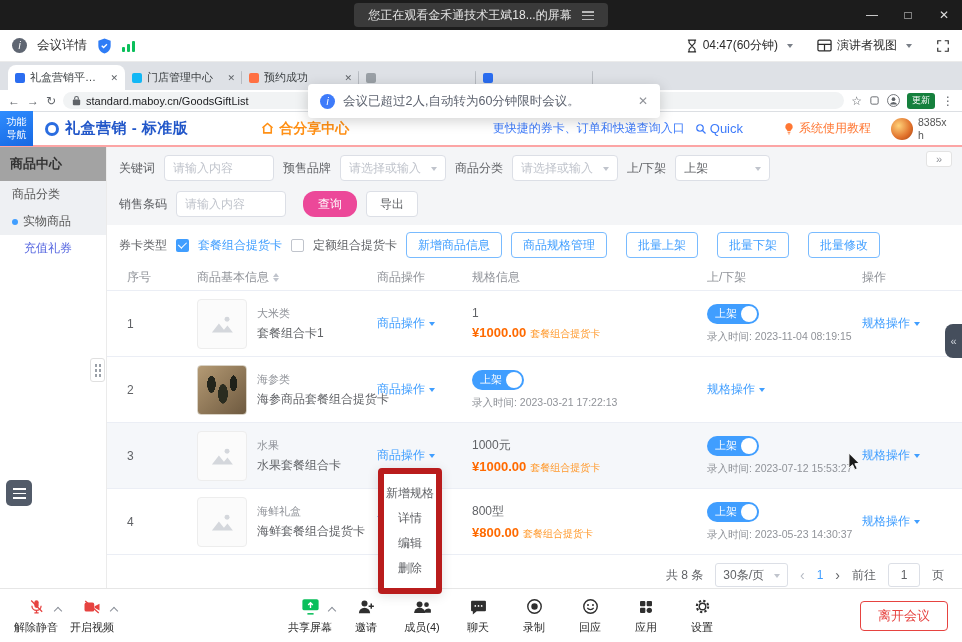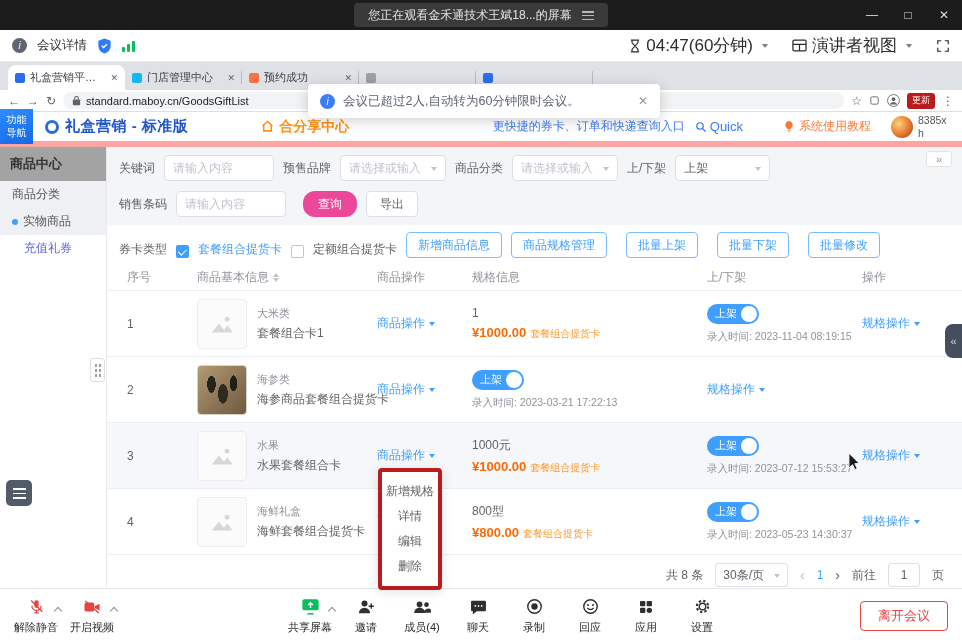--- a/index.html
+++ b/index.html
@@ -14,41 +14,41 @@
 .win-controls{position:absolute;right:0;top:0;height:30px;display:flex}
 .win-btn{width:36px;display:flex;align-items:center;justify-content:center;color:#ddd;font-size:12px}
 
 
 .meetbar{height:32px;flex:0 0 32px;background:#fff;border-bottom:1px solid #ebebeb;display:flex;align-items:center;padding:0 12px;gap:10px}
 .info-i{width:15px;height:15px;border-radius:50%;background:#5f6672;color:#fff;font-size:10px;font-style:italic;display:flex;align-items:center;justify-content:center}
 .meet-label{font-size:12.5px;color:#333}
 .sigbars{display:flex;align-items:flex-end;gap:2px;height:12px}
 .sigbars i{width:3px;background:#0abf5b;border-radius:1px;display:block}
 .meet-right{margin-left:auto;display:flex;align-items:center;gap:24px}
-.mr-group{display:flex;align-items:center;gap:5px;font-size:17px;color:#2b2b2b}
+.mr-group{display:flex;align-items:center;gap:5px;font-size:12px;color:#2b2b2b}
 .cd{display:inline-block;width:0;height:0;border:3.5px solid transparent;border-top:4px solid currentColor;margin-left:4px;transform:translateY(2px)}
 .cd.gray{color:#7a7f88}
 
 
 .tabstrip{height:28px;flex:0 0 28px;background:#dee1e6;display:flex;align-items:flex-end;padding-left:8px}
 .tab{width:117px;height:25px;display:flex;align-items:center;gap:5px;padding:0 7px;font-size:11px;color:#3c4043;border-radius:8px 8px 0 0;position:relative;white-space:nowrap;overflow:hidden}
 .tab.active{background:#fff}
 .tab:not(.active)::after{content:"";position:absolute;right:0;top:6px;bottom:6px;width:1px;background:#b7bbc1}
 .fav{width:10px;height:10px;border-radius:2px;flex:0 0 10px}
 .f1{background:#2b6df0}.f2{background:#12b7f5}.f3{background:#ff7043}.f4{background:#9aa0a6}.f5{background:#2b6df0}
 .tab-label{flex:1;overflow:hidden;text-overflow:ellipsis}
 .tab-x{color:#5f6368;font-size:9px}
 .addrbar{height:22px;flex:0 0 22px;background:#fff;display:flex;align-items:center;gap:7px;padding:0 8px;border-bottom:1px solid #dcdfe3}
 .nav-ic{color:#5f6368;font-size:12px}
 .urlpill{flex:1;height:17px;background:#f1f3f4;border-radius:9px;display:flex;align-items:center;gap:5px;padding:0 9px;font-size:11px;color:#202124}
 .addr-right{display:flex;align-items:center;gap:7px}
-.badge-update{background:#b91c1c;color:#fff;font-size:9px;padding:1.5px 5px;border-radius:3px}
-
-
-.appheader{height:35px;flex:0 0 35px;background:#fff;display:flex;align-items:center;border-bottom:6px solid #fca5a5}
+.badge-update{background:#15803d;color:#fff;font-size:9px;padding:1.5px 5px;border-radius:3px}
+
+
+.appheader{height:35px;flex:0 0 35px;background:#fff;display:flex;align-items:center;border-bottom:2px solid #fca5a5}
 .navbadge{width:33px;height:35px;background:linear-gradient(160deg,#2f8dff,#1668e3);color:#fff;font-size:10px;display:flex;align-items:center;justify-content:center;text-align:center;line-height:1.25;padding:2px}
 .brandwrap{display:flex;align-items:center;gap:6px;margin-left:12px}
 .brand-logo{width:14px;height:14px;border-radius:50%;border:3px solid #2b6de0}
 .brand{font-size:15px;font-weight:bold;color:#2257c9;letter-spacing:.5px;white-space:nowrap}
 .sharecenter{display:flex;align-items:center;gap:4px;margin-left:72px;font-size:14px;font-weight:bold;color:#ff9015;white-space:nowrap}
 .quicktip{margin-left:auto;font-size:12px;color:#3e7bfa;white-space:nowrap}
 .quickwrap{display:flex;align-items:center;gap:3px;margin-left:10px;color:#3e7bfa;font-size:13px}
 .tutorial{display:flex;align-items:center;gap:4px;margin-left:40px;font-size:12px;color:#ff7733;white-space:nowrap}
 .userwrap{display:flex;align-items:center;gap:5px;margin-left:20px;margin-right:12px}
 .avatar{width:22px;height:22px;border-radius:50%;background:radial-gradient(circle at 35% 35%,#ffd27a,#e0702a 60%,#9c3d10)}
@@ -68,21 +68,21 @@
 .frow{display:flex;align-items:center;gap:9px}
 .frow + .frow{margin-top:10px}
 .flabel{font-size:12px;color:#606266;white-space:nowrap}
 .inp{height:26px;background:#fff;border:1px solid #dcdfe6;border-radius:4px;font-size:12px;color:#606266;padding:0 8px;font-family:inherit}
 .inp::placeholder{color:#c0c4cc}
 .selbox{height:26px;background:#fff;border:1px solid #dcdfe6;border-radius:4px;display:flex;align-items:center;justify-content:space-between;padding:0 8px;font-size:12px;color:#c0c4cc}
 .selbox.hasval{color:#606266}
 .btn-primary{height:26px;padding:0 15px;border:none;background:#ec4899;color:#fff;border-radius:12px;font-size:12px;font-family:inherit}
 .btn-default{height:26px;padding:0 13px;background:#fff;border:1px solid #dcdfe6;color:#606266;border-radius:4px;font-size:12px;font-family:inherit}
 
-.actionrow{display:flex;align-items:flex-end;gap:9px;padding:7px 12px;background:#fff}
+.actionrow{display:flex;align-items:center;gap:9px;padding:7px 12px;background:#fff}
 .cb{width:13px;height:13px;border-radius:2px;flex:0 0 13px;position:relative}
 .cb.on{background:#409eff}
 .cb.on::after{content:"";position:absolute;left:4px;top:1.5px;width:3.5px;height:7px;border:solid #fff;border-width:0 1.5px 1.5px 0;transform:rotate(45deg)}
 .cb.off{border:1px solid #c0c4cc;background:#fff}
 .cbl{font-size:12px}
 .cbl.on{color:#409eff}
 .cbl.off{color:#606266}
 .btn-outline{height:26px;padding:0 11px;background:#fff;border:1px solid #79bbff;color:#409eff;border-radius:4px;font-size:12px;font-family:inherit;white-space:nowrap}
 
 
@@ -121,21 +121,21 @@
 .bb-center{position:absolute;left:282px;top:0;height:100%;display:flex;align-items:center}
 .bb-item{width:56px;display:flex;flex-direction:column;align-items:center;justify-content:center;gap:3px;font-size:11px;color:#2b2b2b;position:relative}
 .bb-item .icw{height:20px;display:flex;align-items:center;justify-content:center}
 .chev{width:6px;height:6px;border-left:1.5px solid #8a8f99;border-top:1.5px solid #8a8f99;transform:rotate(45deg);position:absolute;right:3px;top:11px}
 .leave-btn{position:absolute;right:14px;top:12px;height:30px;padding:0 17px;background:#fff;border:1px solid #e64340;color:#e64340;border-radius:4px;font-size:13px;font-family:inherit}
 
 
 .toast{position:absolute;left:308px;top:84px;width:352px;height:34px;background:#fff;border-radius:4px;box-shadow:0 3px 14px rgba(0,0,0,.18);display:flex;align-items:center;gap:8px;padding:0 12px;z-index:60;font-size:12.5px;color:#5e6470;white-space:nowrap}
 .toast-i{width:15px;height:15px;border-radius:50%;background:#3e7bfa;color:#fff;font-size:10px;font-style:italic;display:flex;align-items:center;justify-content:center;flex:0 0 15px}
 .toast-x{margin-left:auto;color:#909399;font-size:12px}
-.ctxmenu{position:absolute;left:378px;top:468px;width:64px;background:#fff;border:4px solid #b91c1c;border-radius:4px;box-shadow:0 2px 12px rgba(0,0,0,.12);padding:7px 0;z-index:45}
+.ctxmenu{position:absolute;left:378px;top:468px;width:64px;background:#fff;border:6px solid #b91c1c;border-radius:4px;box-shadow:0 2px 12px rgba(0,0,0,.12);padding:7px 0;z-index:45}
 .ctx-item{height:25px;display:flex;align-items:center;justify-content:center;font-size:12px;color:#606266}
 .float-list{position:absolute;left:6px;top:480px;width:26px;height:26px;background:#525b69;border-radius:5px;display:flex;align-items:center;justify-content:center;z-index:70}
 .float-list .bars{width:13px;height:11px;background:repeating-linear-gradient(to bottom,#fff 0 1.6px,transparent 1.6px 4.7px)}
 .right-tab{position:absolute;right:0;top:324px;width:17px;height:34px;background:#454e5c;border-radius:8px 0 0 8px;color:#cfd4db;display:flex;align-items:center;justify-content:center;font-size:11px;z-index:40}
 .drag-handle{position:absolute;left:90px;top:358px;width:15px;height:24px;background:#fff;border:1px solid #e0e0e0;border-radius:3px;display:flex;align-items:center;justify-content:center;z-index:30}
 .drag-handle i{width:8px;height:14px;background-image:radial-gradient(#9aa0a8 1px,transparent 1.3px);background-size:4px 5px;display:block}
 .cursor{position:absolute;left:848px;top:452px;z-index:100}
 </style>
 </head>
 <body>

